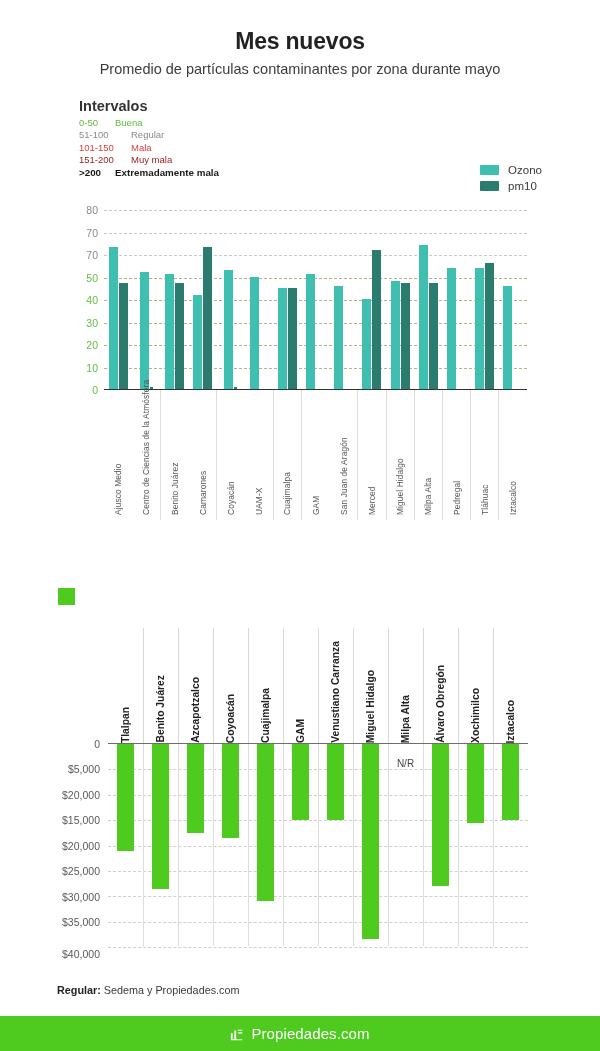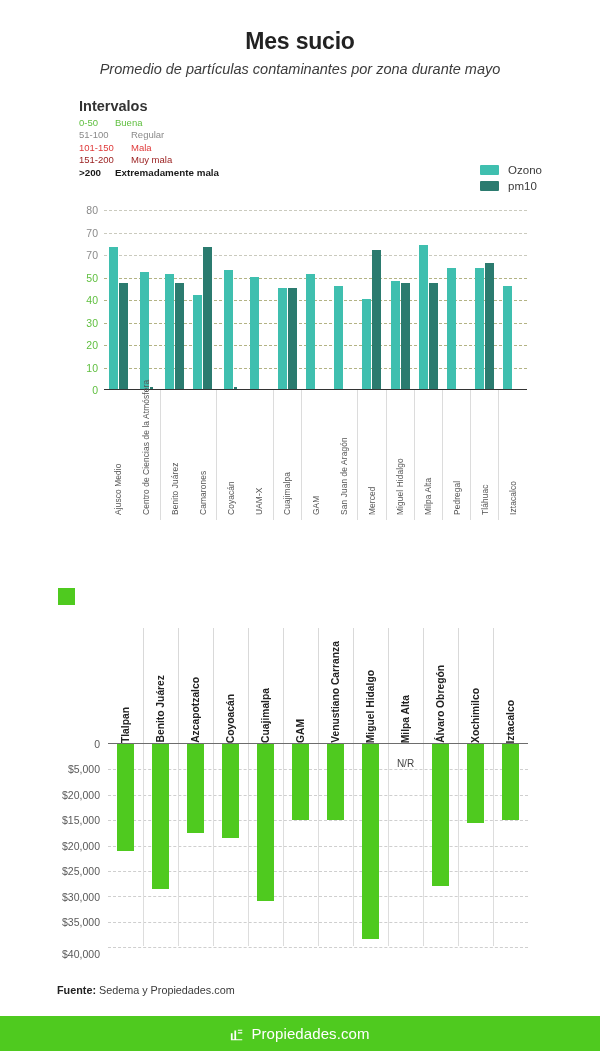--- a/index.html
+++ b/index.html
@@ -22,21 +22,20 @@
     font-size: 23px;
     font-weight: bold;
     color: #222222;
     letter-spacing: -0.2px;
   }
   .subtitle {
     font-size: 14.5px;
     color: #3c3c3c;
     margin-top: 6px;
     font-weight: normal;
-    font-style: italic;
   }
 
   
   .intervals {
     position: absolute;
     left: 79px;
     top: 98px;
   }
   .intervals-title {
     font-size: 14.5px;
@@ -289,21 +288,21 @@
     font-size: 15px;
     letter-spacing: .1px;
   }
 </style>
 </head>
 <body>
 
 <div class="page">
 
   <div class="header">
-    <div class="title">Mes sucio</div>
+    <div class="title">Mes nuevos</div>
     <div class="subtitle">Promedio de partículas contaminantes por zona durante mayo</div>
   </div>
 
   <div class="intervals">
     <div class="intervals-title">Intervalos</div>
     <div id="intervals-rows">
         <div class="interval-row tight" style="color: rgb(95, 191, 63);">
           <span class="interval-range">0-50</span>
           <span>Buena</span>
         </div>
@@ -574,21 +573,21 @@
             <div class="c2-bar" style="height: 78.6625px;"></div>
           </div>
           <div class="c2-group sep">
             <div class="c2-bar" style="height: 76.125px;"></div>
           </div>
         </div>
     </div>
   </div>
 
   <div class="source">
-    <b>Fuente:</b><span> Sedema y Propiedades.com</span>
+    <b>Regular:</b><span> Sedema y Propiedades.com</span>
   </div>
   <div class="brandbar">
     <span class="brand-icon">
       <svg width="14" height="14" viewBox="0 0 16 16">
         <path d="M1 14 L1 7 L3 7 L3 14 Z M5 14 L5 4 L7 4 L7 14 Z M1 14 L14 14 L14 15.2 L1 15.2 Z" fill="#ffffff"></path>
         <path d="M9 3 L14 3 L14 4.4 L9 4.4 Z M9 6 L14 6 L14 7.4 L9 7.4 Z" fill="#ffffff"></path>
       </svg>
     </span>
     <span class="brand-text">Propiedades.com</span>
   </div>

